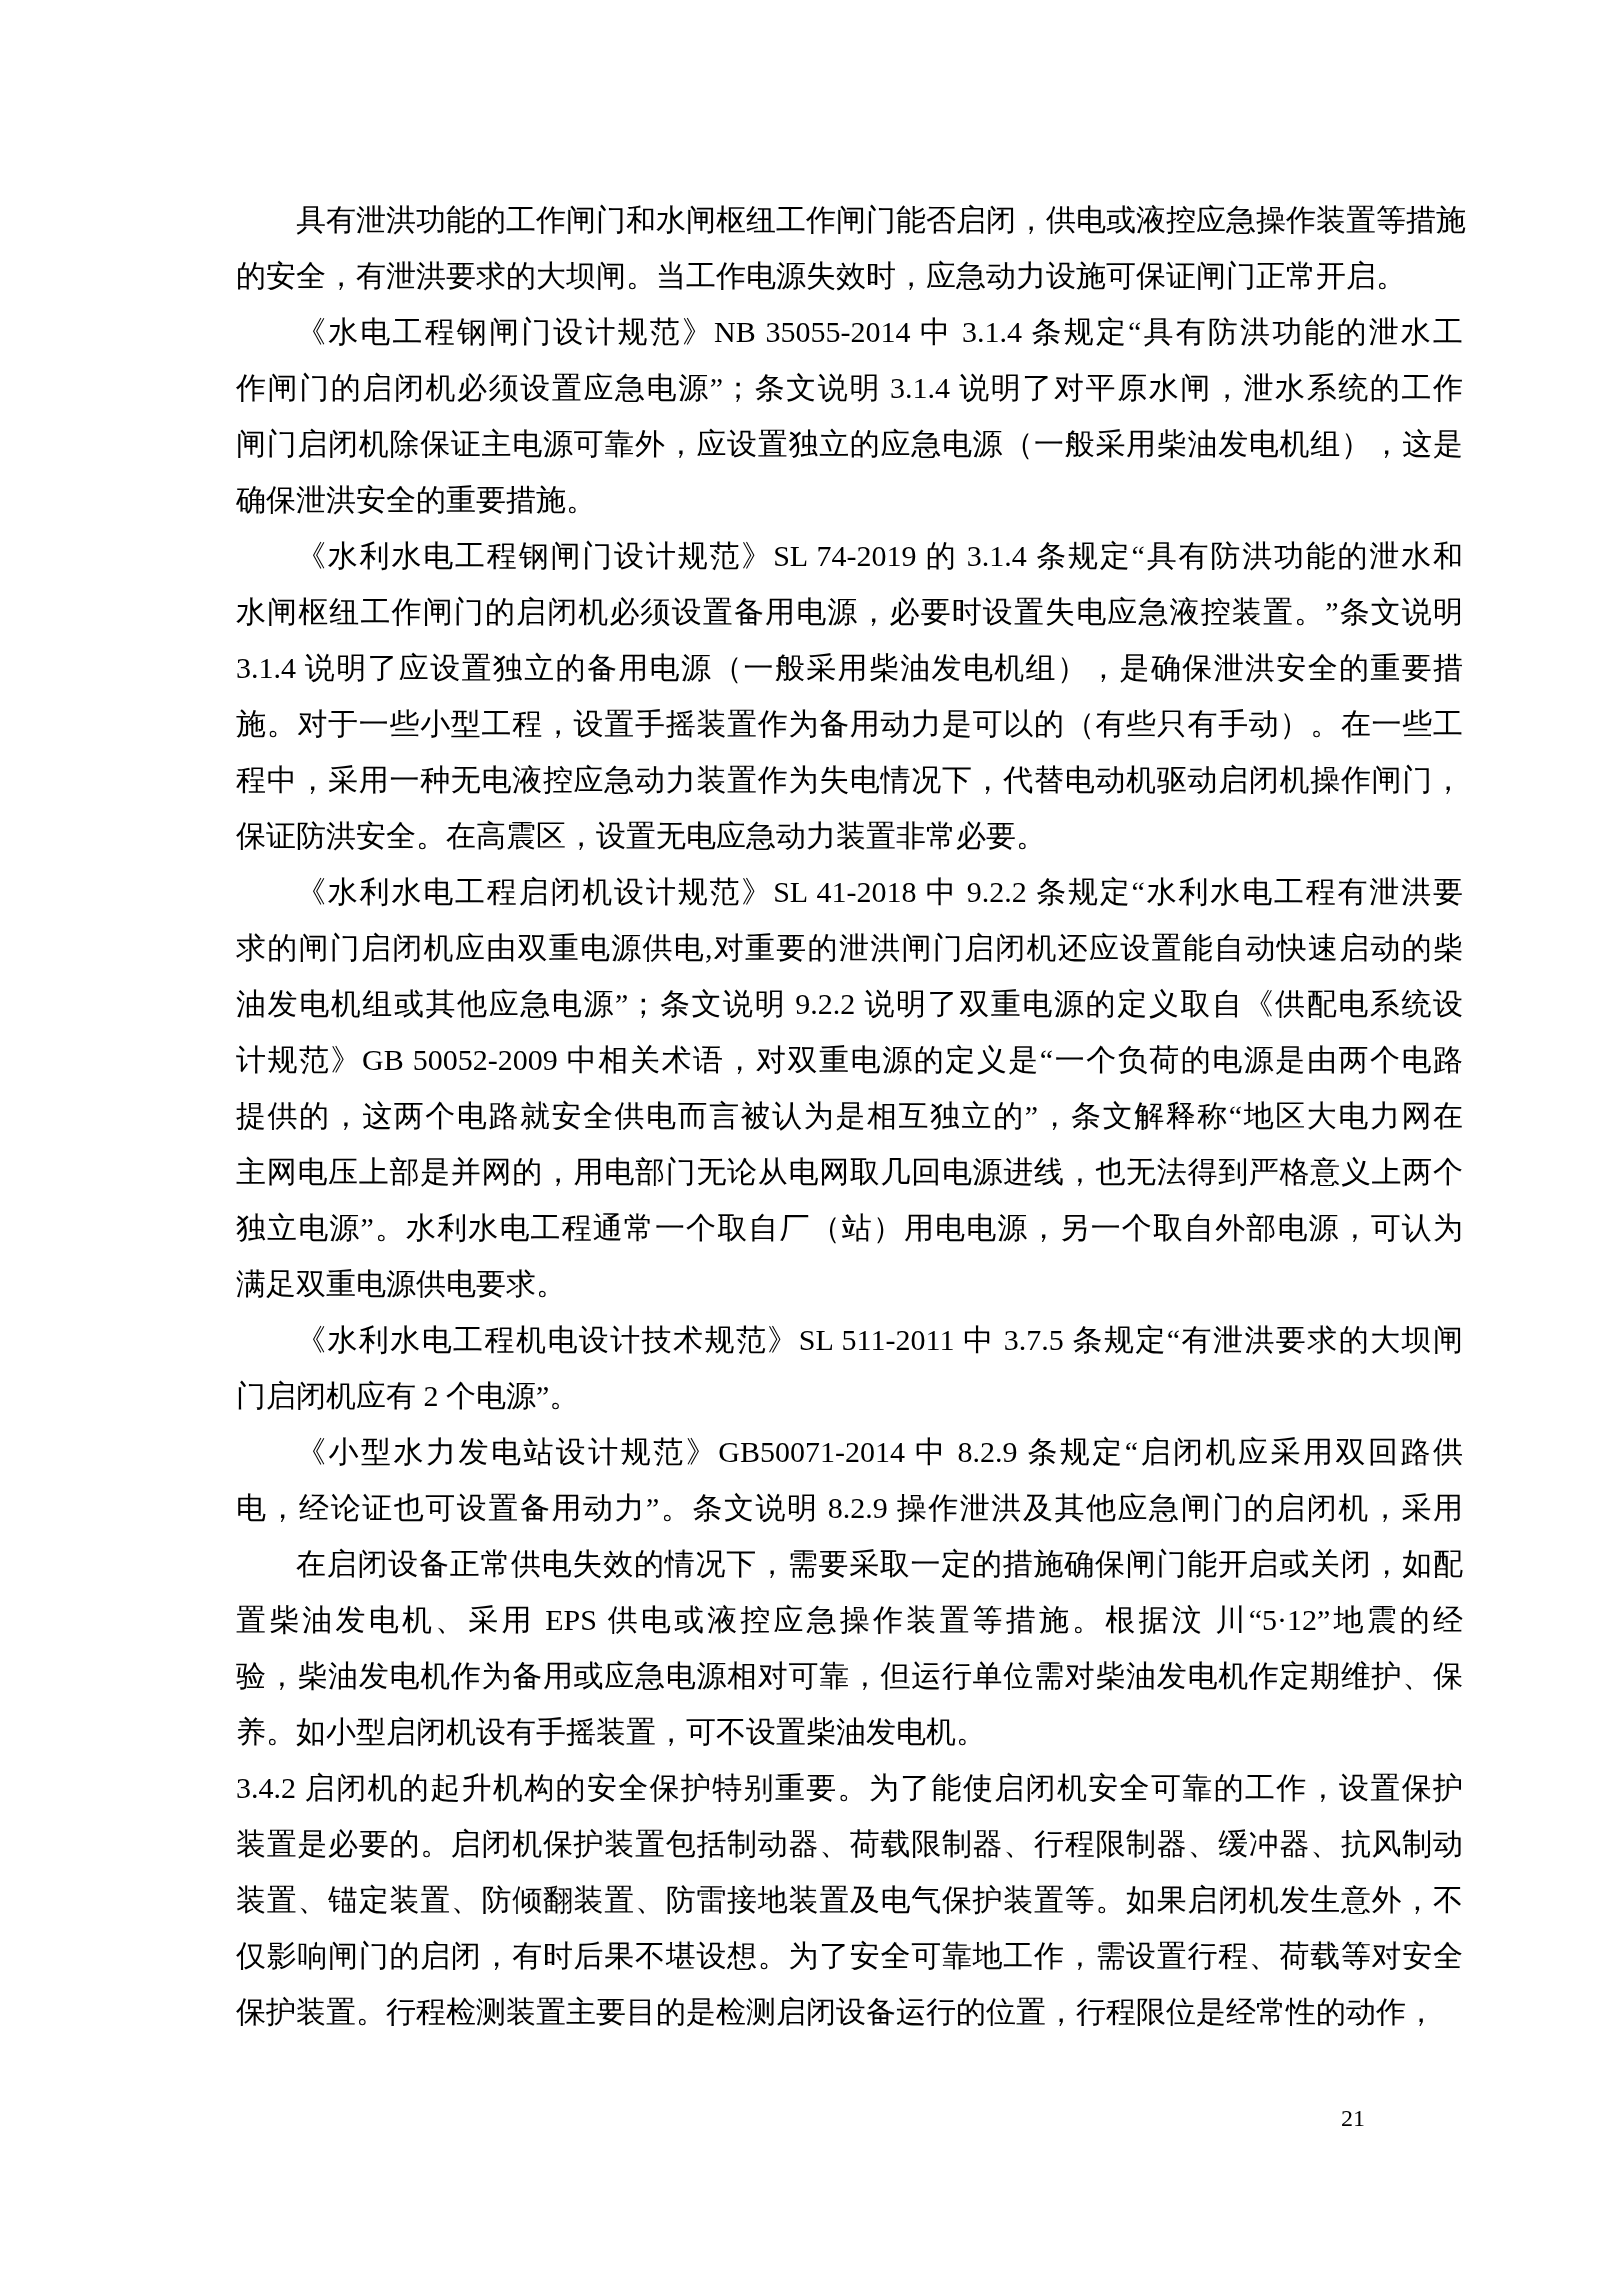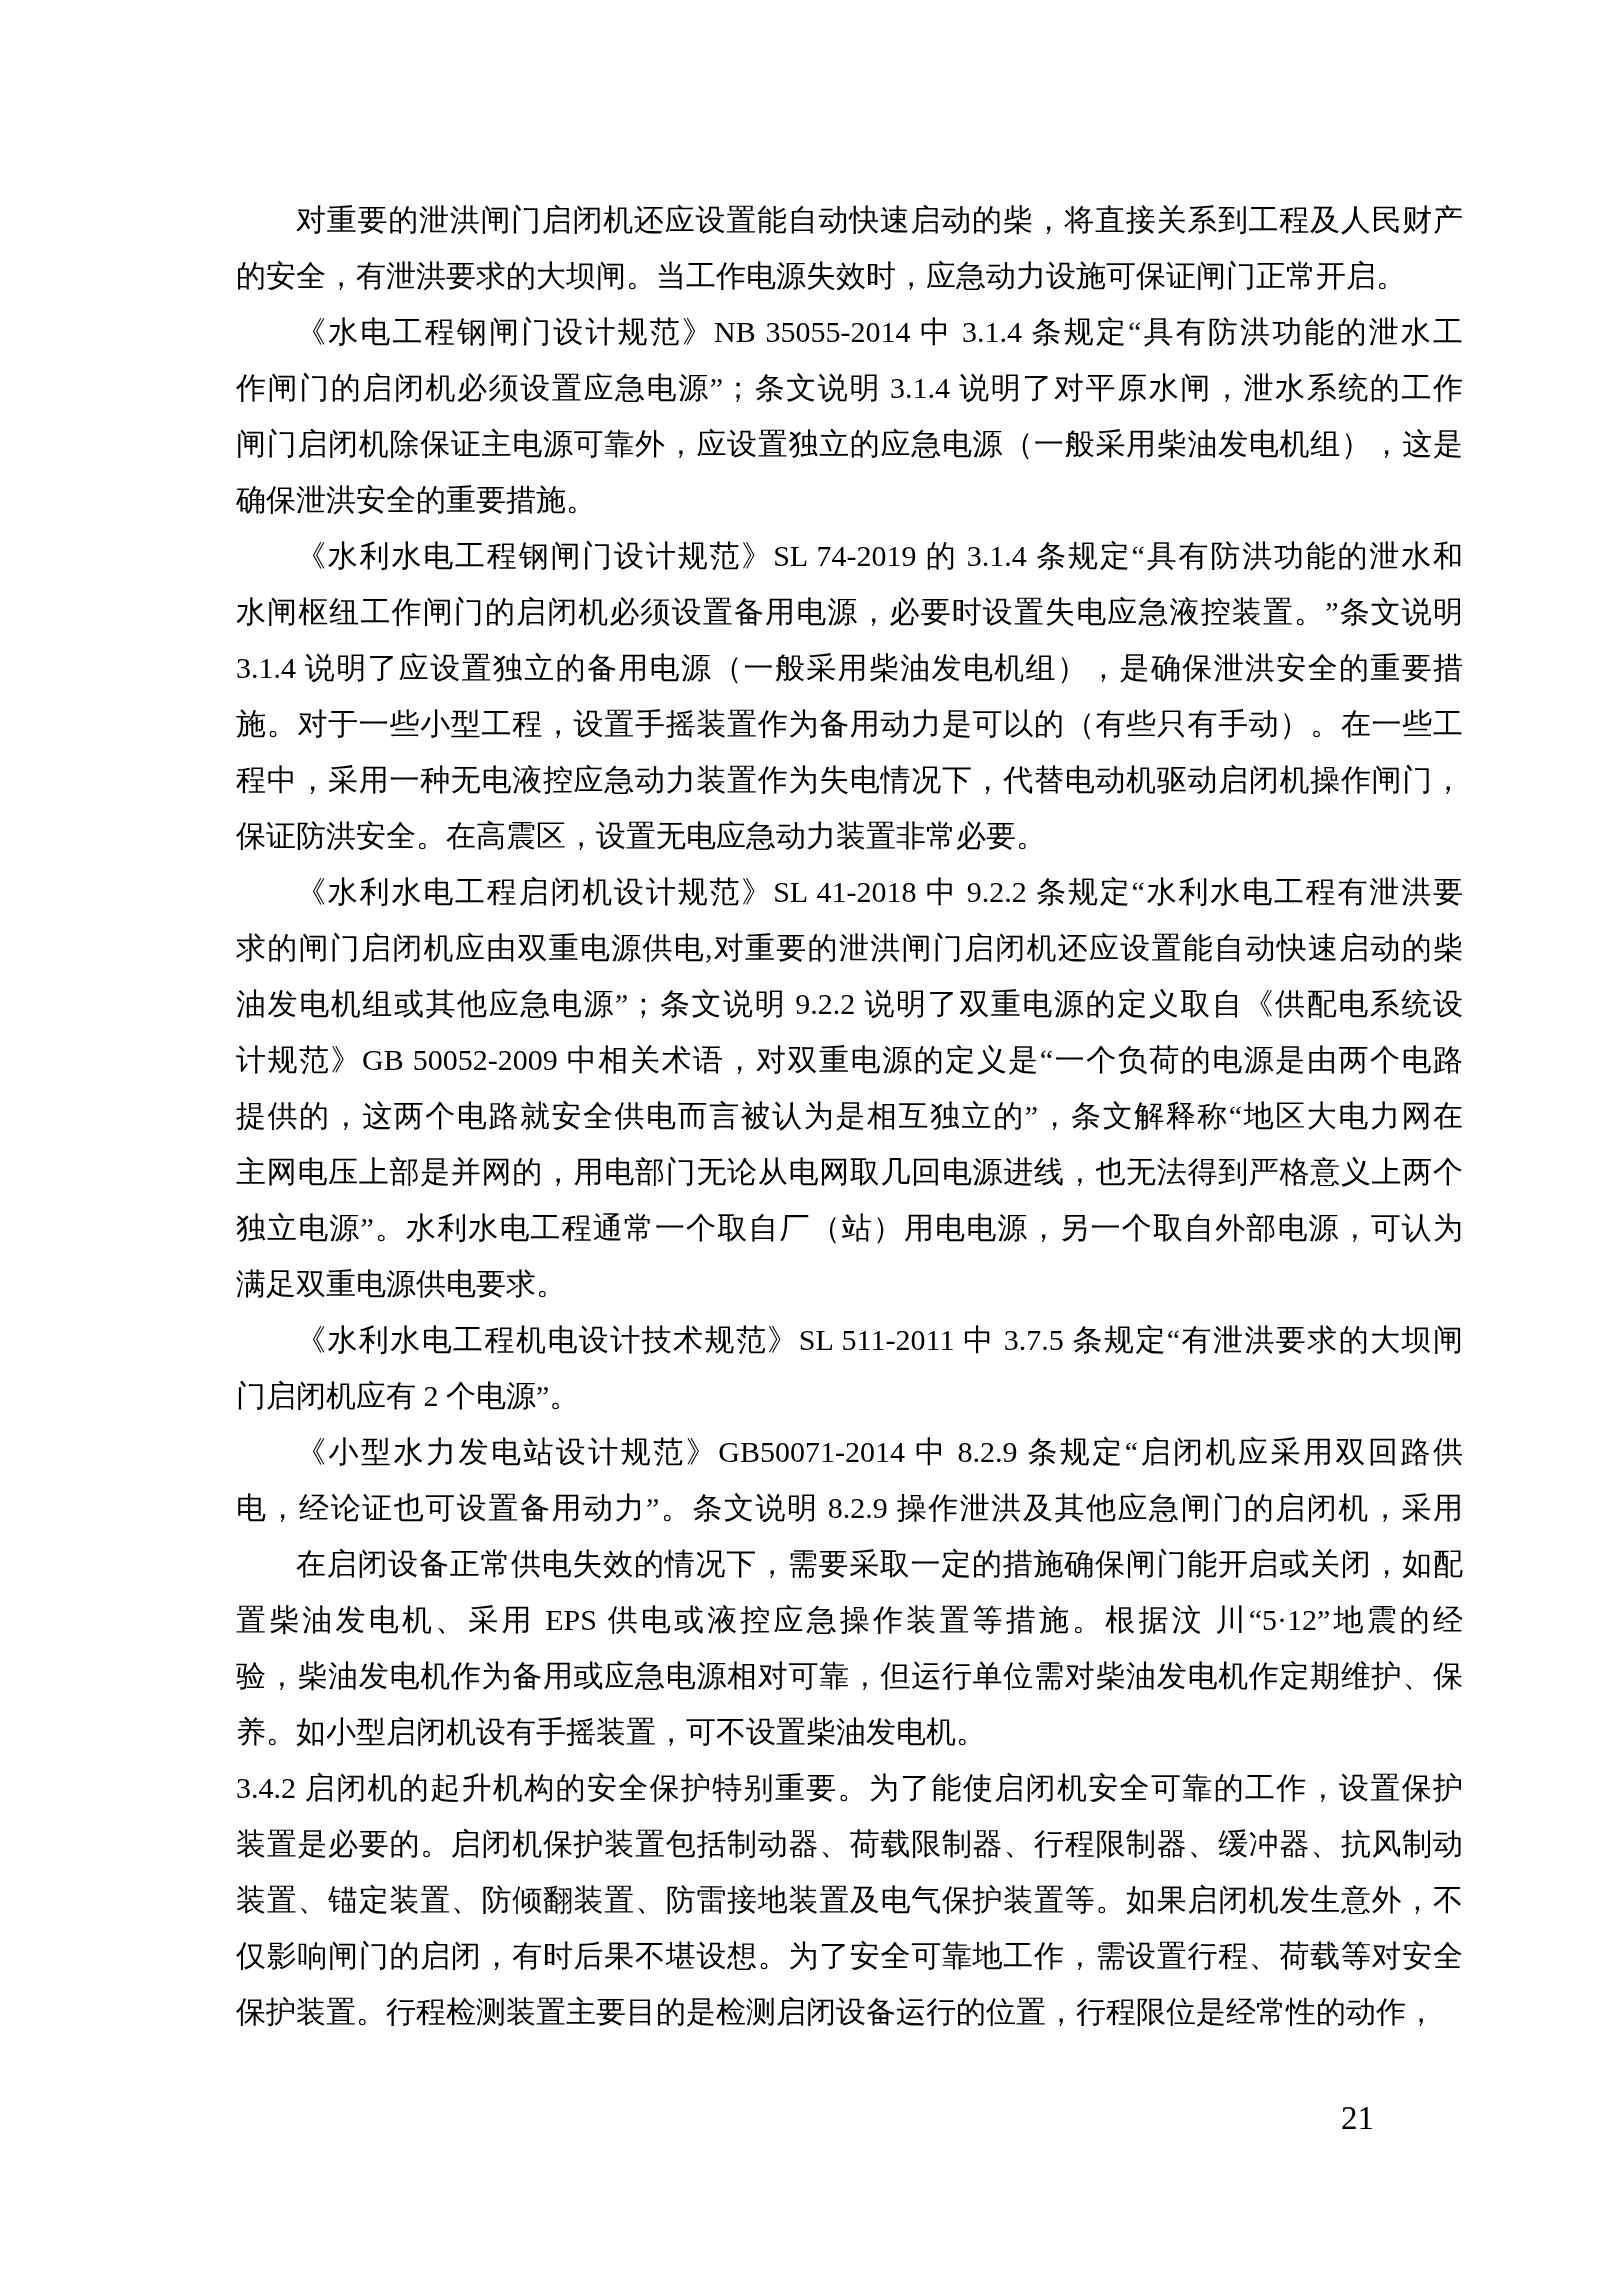--- a/index.html
+++ b/index.html
@@ -41,32 +41,32 @@
     text-align: justify;
     text-align-last: justify;
   }
   .para.indent .line:first-child {
     text-indent: 2em;
   }
   .page-number {
     position: absolute;
     left: 1341px;
     top: 2099px;
-    font-size: 33px;
+    font-size: 24px;
     line-height: 39px;
     text-align: left;
   }
 </style>
 </head>
 <body>
 
 <div class="doc-page">
   <div class="text-content">
       <div class="para indent">
-        <div class="line just">对重要的泄洪闸门启闭机还应设置能自动快速启动的柴，将直接关系到工程及人民财产</div>
+        <div class="line just">具有泄洪功能的工作闸门和水闸枢纽工作闸门能否启闭，供电或液控应急操作装置等措施</div>
         <div class="line">的安全，有泄洪要求的大坝闸。当工作电源失效时，应急动力设施可保证闸门正常开启。</div>
       </div>
       <div class="para indent">
         <div class="line just">《水电工程钢闸门设计规范》NB 35055-2014 中 3.1.4 条规定“具有防洪功能的泄水工</div>
         <div class="line just">作闸门的启闭机必须设置应急电源”；条文说明 3.1.4 说明了对平原水闸，泄水系统的工作</div>
         <div class="line just">闸门启闭机除保证主电源可靠外，应设置独立的应急电源（一般采用柴油发电机组），这是</div>
         <div class="line">确保泄洪安全的重要措施。</div>
       </div>
       <div class="para indent">
         <div class="line just">《水利水电工程钢闸门设计规范》SL 74-2019 的 3.1.4 条规定“具有防洪功能的泄水和</div>

